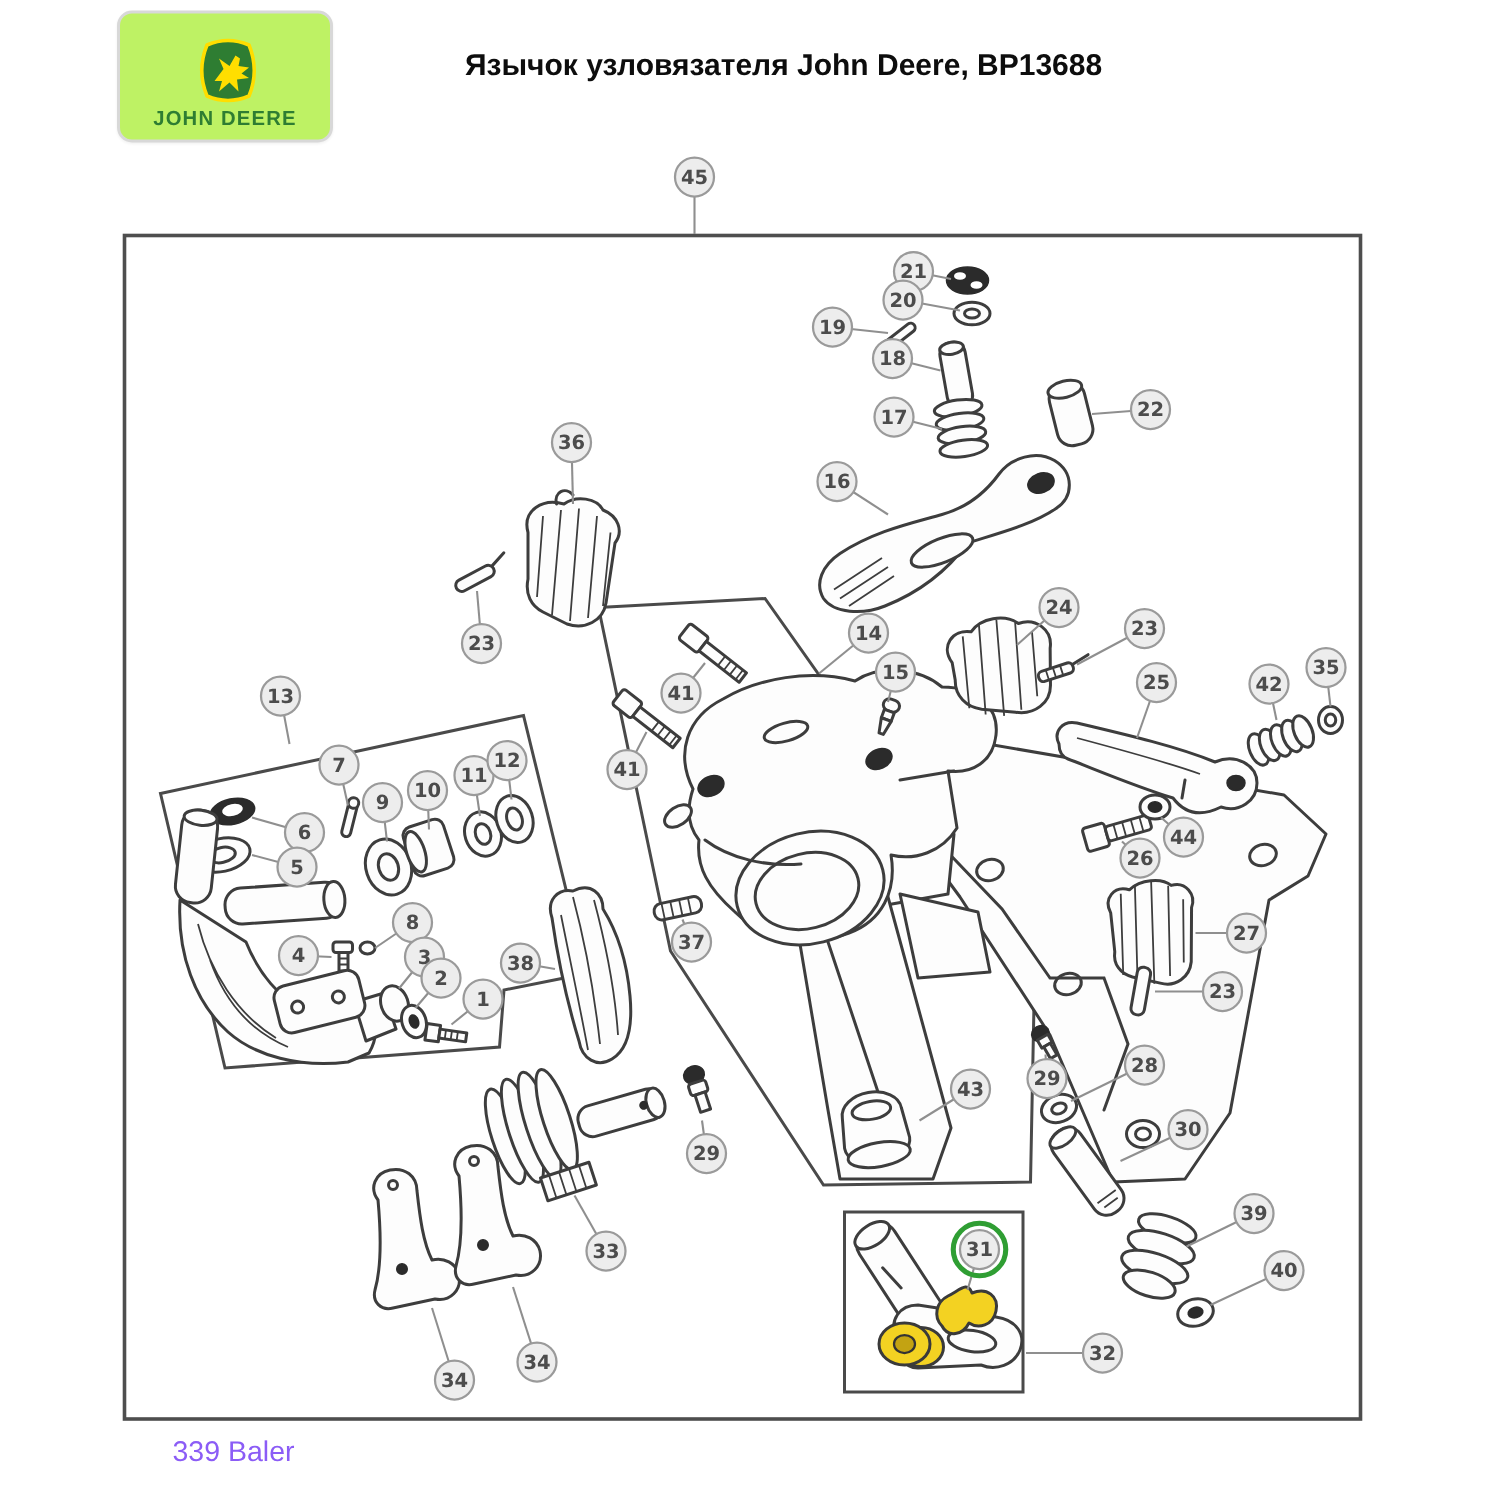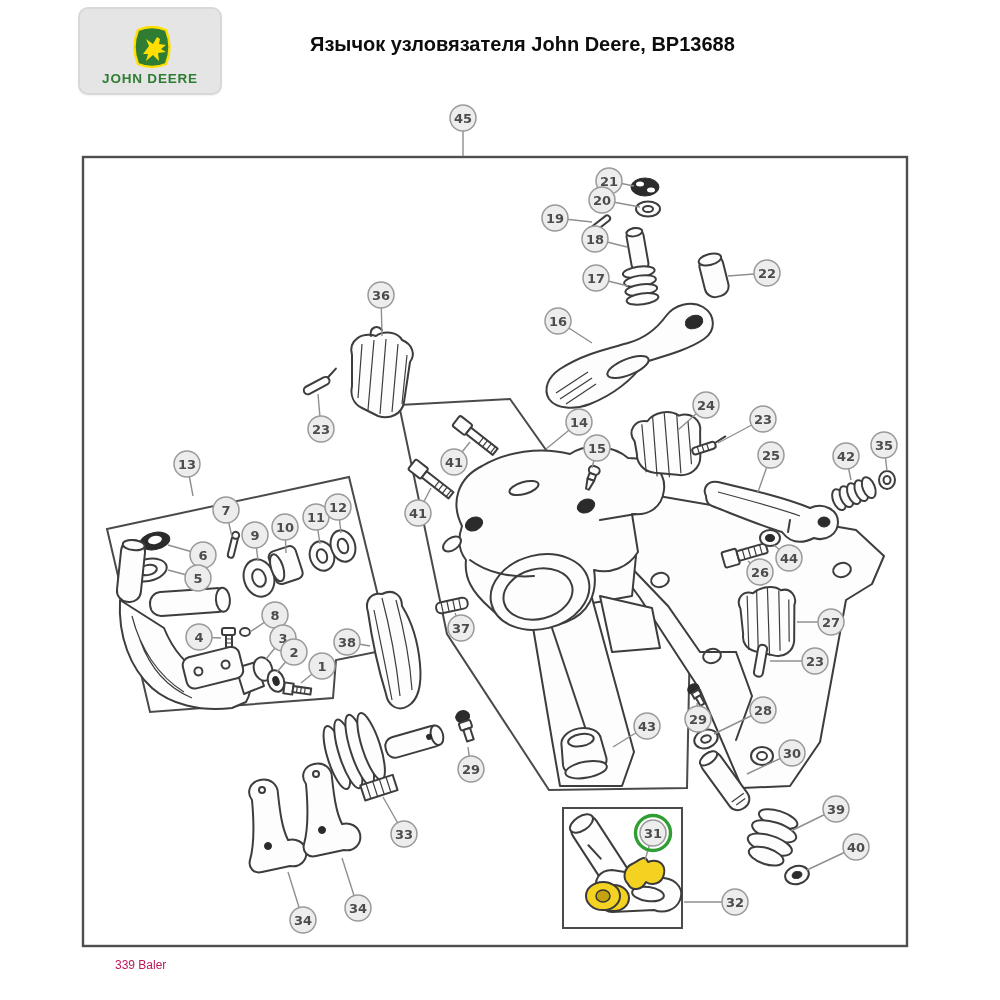--- a/index.html
+++ b/index.html
@@ -4,29 +4,29 @@
 <style>
   :root{
     --jd-green:#2e7d32; --jd-yellow:#ffde00;
     --callout-fill:#ededed; --callout-stroke:#9a9a9a; --callout-text:#4c4c4c;
     --leader:#8f8f8f; --highlight-ring:#2f9e33; --highlight-part:#f3d222;
     --line-art:#3d3d3d;
   }
   html,body{margin:0;padding:0;background:#fff;}
   body{width:1000px;height:1000px;position:relative;overflow:hidden;
        font-family:"Liberation Sans",sans-serif;}
-  .logo-card{position:absolute;left:78px;top:7px;width:144px;height:88px;background:#e5e5e5;
+  .logo-card{position:absolute;left:78px;top:7px;width:144px;height:88px;background:#bef264;
     border:2px solid #d8d8d8;border-radius:10px;box-sizing:border-box;
     box-shadow:0 1px 2px rgba(0,0,0,.06);}
   .logo-shield{position:absolute;left:52px;top:16px;width:40px;height:44px;}
   .brand{position:absolute;left:0;right:0;top:62px;text-align:center;font-weight:bold;
     font-size:13.5px;letter-spacing:.8px;color:var(--jd-green);white-space:nowrap;}
   .page-title{position:absolute;left:310px;top:33px;font-weight:bold;font-size:20px;
     color:#0d0d0d;white-space:nowrap;}
-  .caption{position:absolute;left:115px;top:958px;font-size:12px;color:#be185d;}
+  .caption{position:absolute;left:115px;top:958px;font-size:19px;color:#8b5cf6;}
   svg.diagram{position:absolute;left:0;top:0;width:1000px;height:1000px;}
   .box{fill:none;stroke:#4e4e4e;stroke-width:2.4;}
   .box2{fill:none;stroke:#4a4a4a;stroke-width:2;}
   .pt{fill:#fdfdfd;stroke:var(--line-art);stroke-width:2;stroke-linejoin:round;stroke-linecap:round;}
   .ln{fill:none;stroke:var(--line-art);stroke-width:2;stroke-linecap:round;}
   .hatch{fill:none;stroke:var(--line-art);stroke-width:1.2;}
   .dk{fill:#2b2b2b;stroke:#2b2b2b;}
   .hl{fill:var(--highlight-part);stroke:#3a3a3a;stroke-width:2;stroke-linejoin:round;}
   .leader{stroke:var(--leader);stroke-width:1.4;fill:none;}
   .callout-c{fill:var(--callout-fill);stroke:var(--callout-stroke);stroke-width:1.5;}

